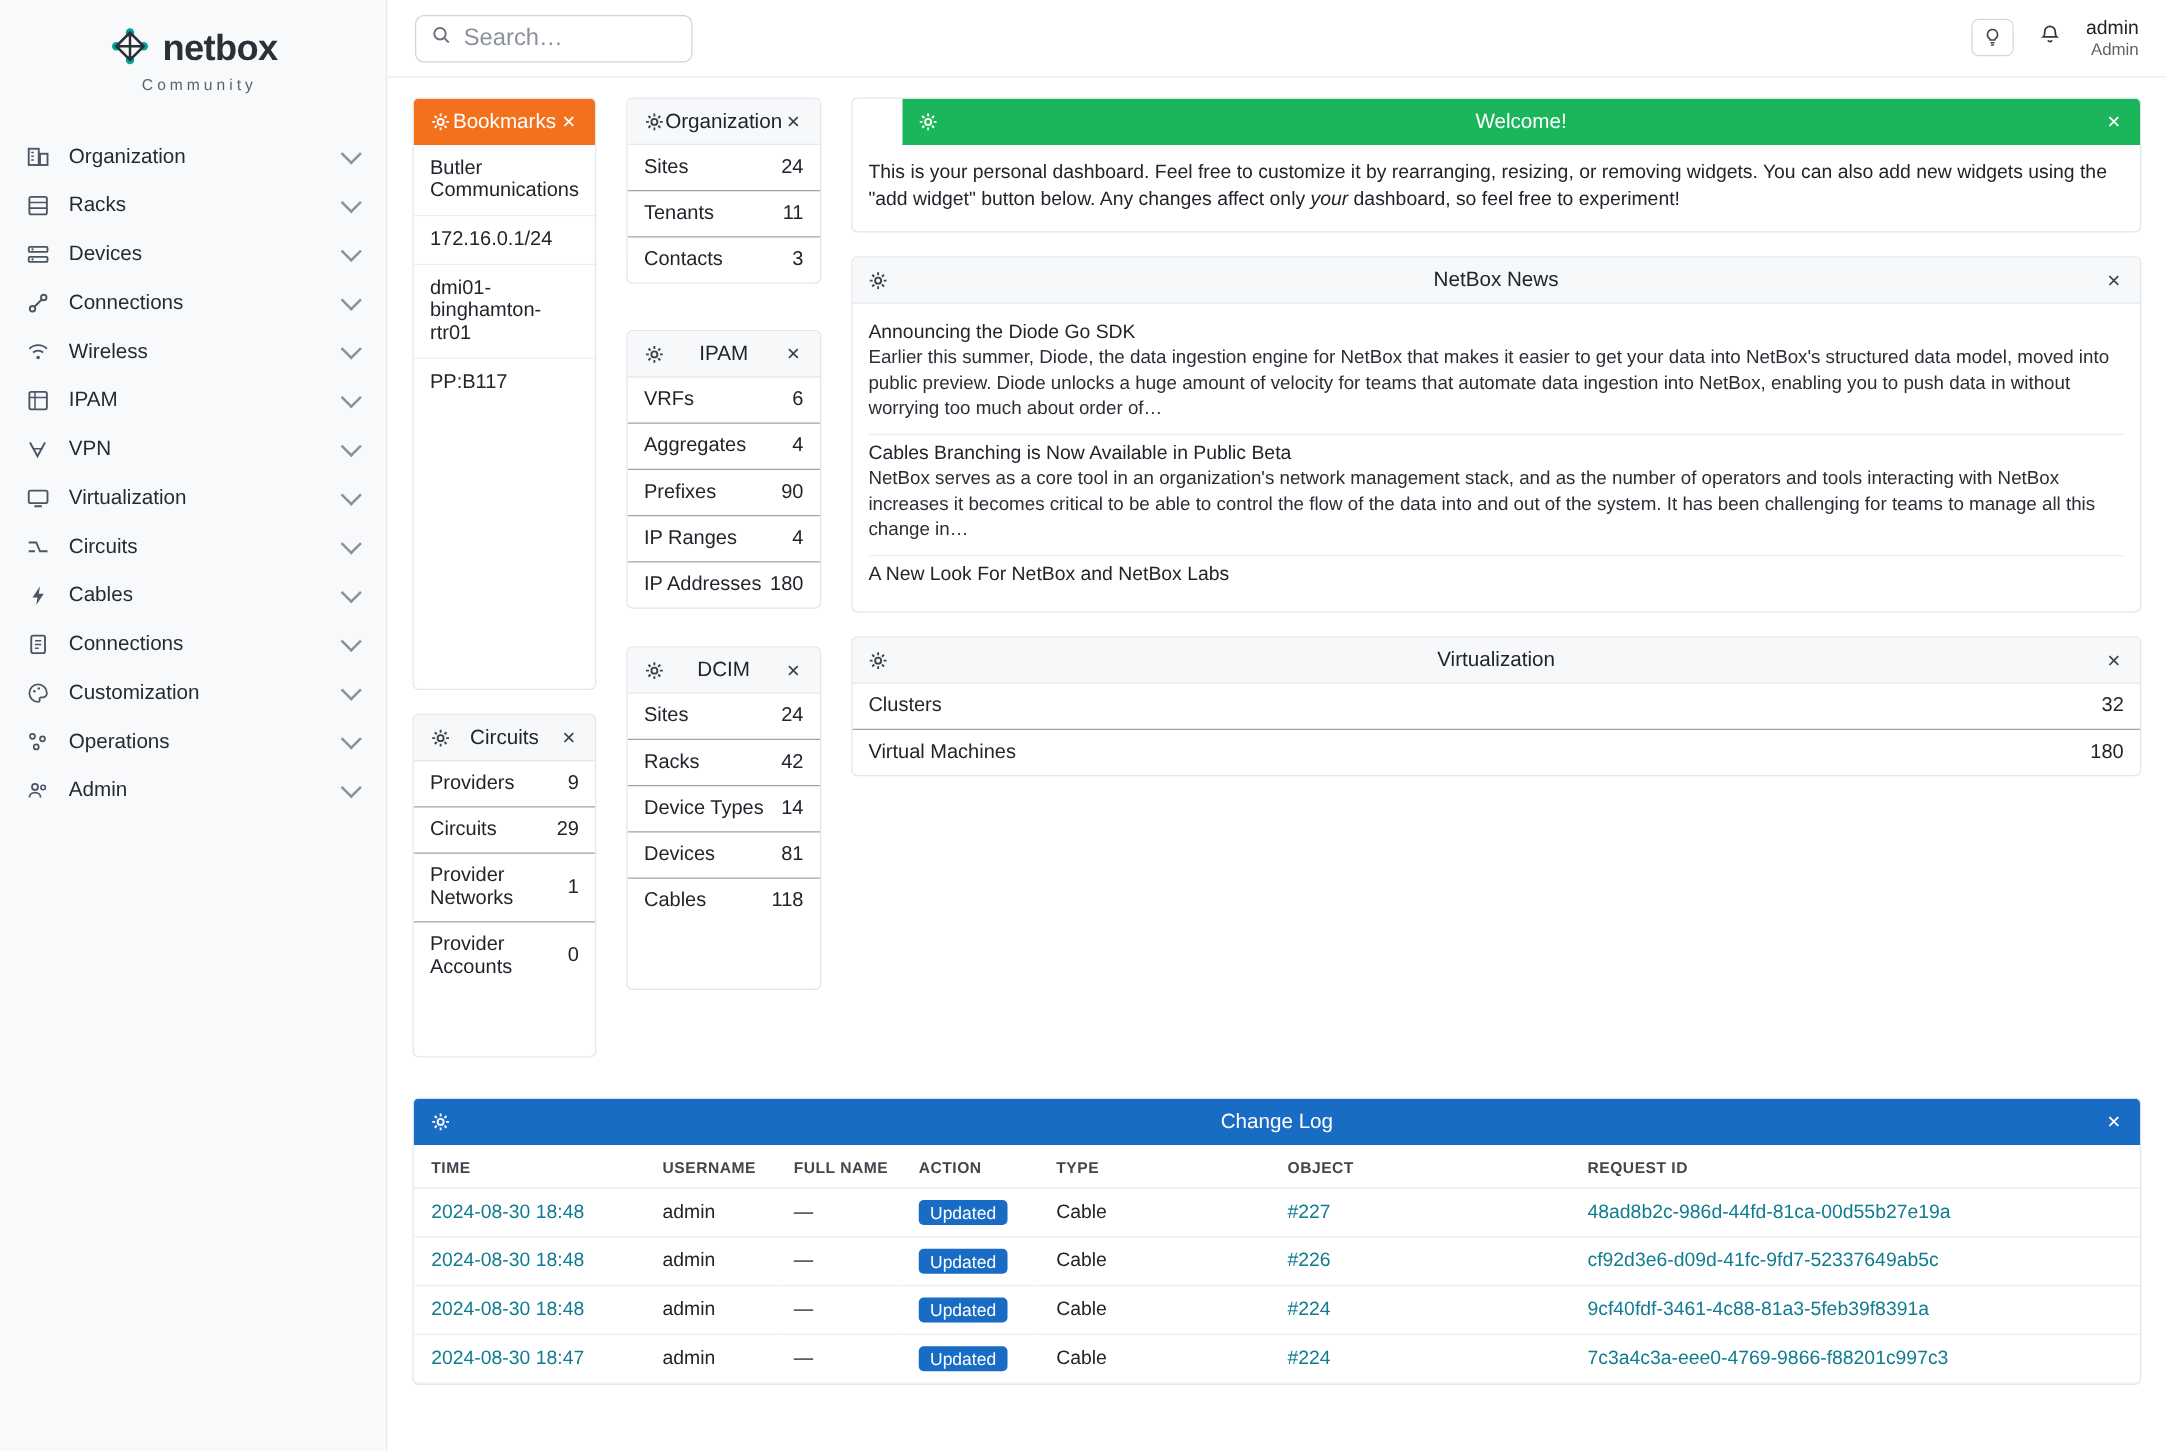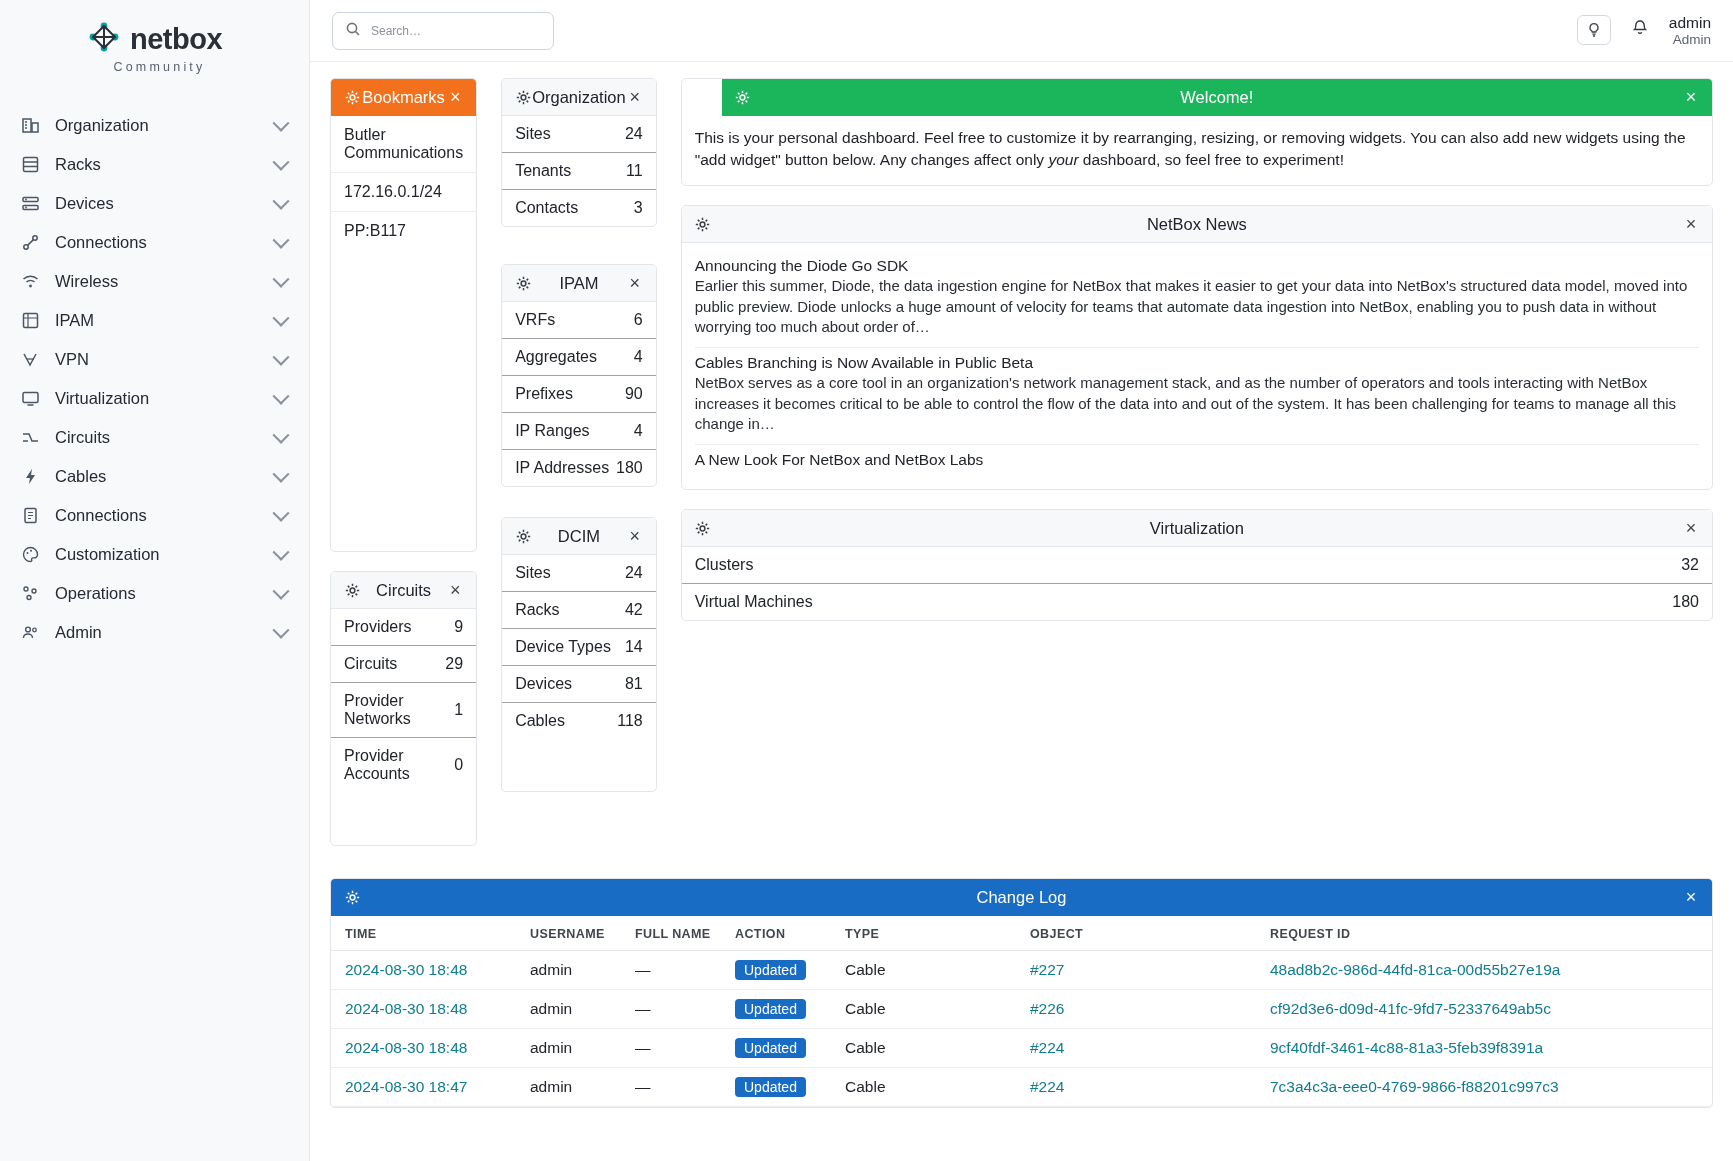--- a/index.html
+++ b/index.html
@@ -83,21 +83,21 @@
     border-radius: 7px;
     display: flex;
     align-items: center;
     padding: 0 12px;
     gap: 10px;
     background: #fff;
   }
   .search-box input {
     border: none;
     outline: none;
-    font-size: 12px;
+    font-size: 19px;
     font-family: "Liberation Sans", sans-serif;
     color: #41474f;
     width: 100%;
     background: transparent;
   }
   .search-box input::placeholder { color: #8b929b; }
   .top-right {
     margin-left: auto;
     display: flex;
     align-items: center;
@@ -444,20 +444,21 @@
                     <circle cx="7.5" cy="7.5" r="2.4" fill="none" stroke="currentColor" stroke-width="1.5"></circle>
                     <path d="M7.5 0.8v2.3M7.5 11.9v2.3M0.8 7.5h2.3M11.9 7.5h2.3M2.8 2.8l1.6 1.6M10.6 10.6l1.6 1.6M12.2 2.8l-1.6 1.6M4.4 10.6l-1.6 1.6" stroke="currentColor" stroke-width="1.5"></path>
                   </svg>
             </span>
             <span class="card-title">Bookmarks</span>
             <span class="close">×</span>
           </div>
           <div class="rows">
             <div class="bm-row">Butler Communications</div>
             <div class="bm-row">172.16.0.1/24</div>
+            <div class="bm-row">dmi01-binghamton-rtr01</div>
             <div class="bm-row">PP:B117</div>
           </div>
         </div>
 
         <div class="card fixed-h-circ" style="margin-top:19px">
           <div class="card-head">
             <span class="gear">
               <svg width="15" height="15" viewBox="0 0 15 15">
                     <circle cx="7.5" cy="7.5" r="2.4" fill="none" stroke="currentColor" stroke-width="1.5"></circle>
                     <path d="M7.5 0.8v2.3M7.5 11.9v2.3M0.8 7.5h2.3M11.9 7.5h2.3M2.8 2.8l1.6 1.6M10.6 10.6l1.6 1.6M12.2 2.8l-1.6 1.6M4.4 10.6l-1.6 1.6" stroke="currentColor" stroke-width="1.5"></path>

